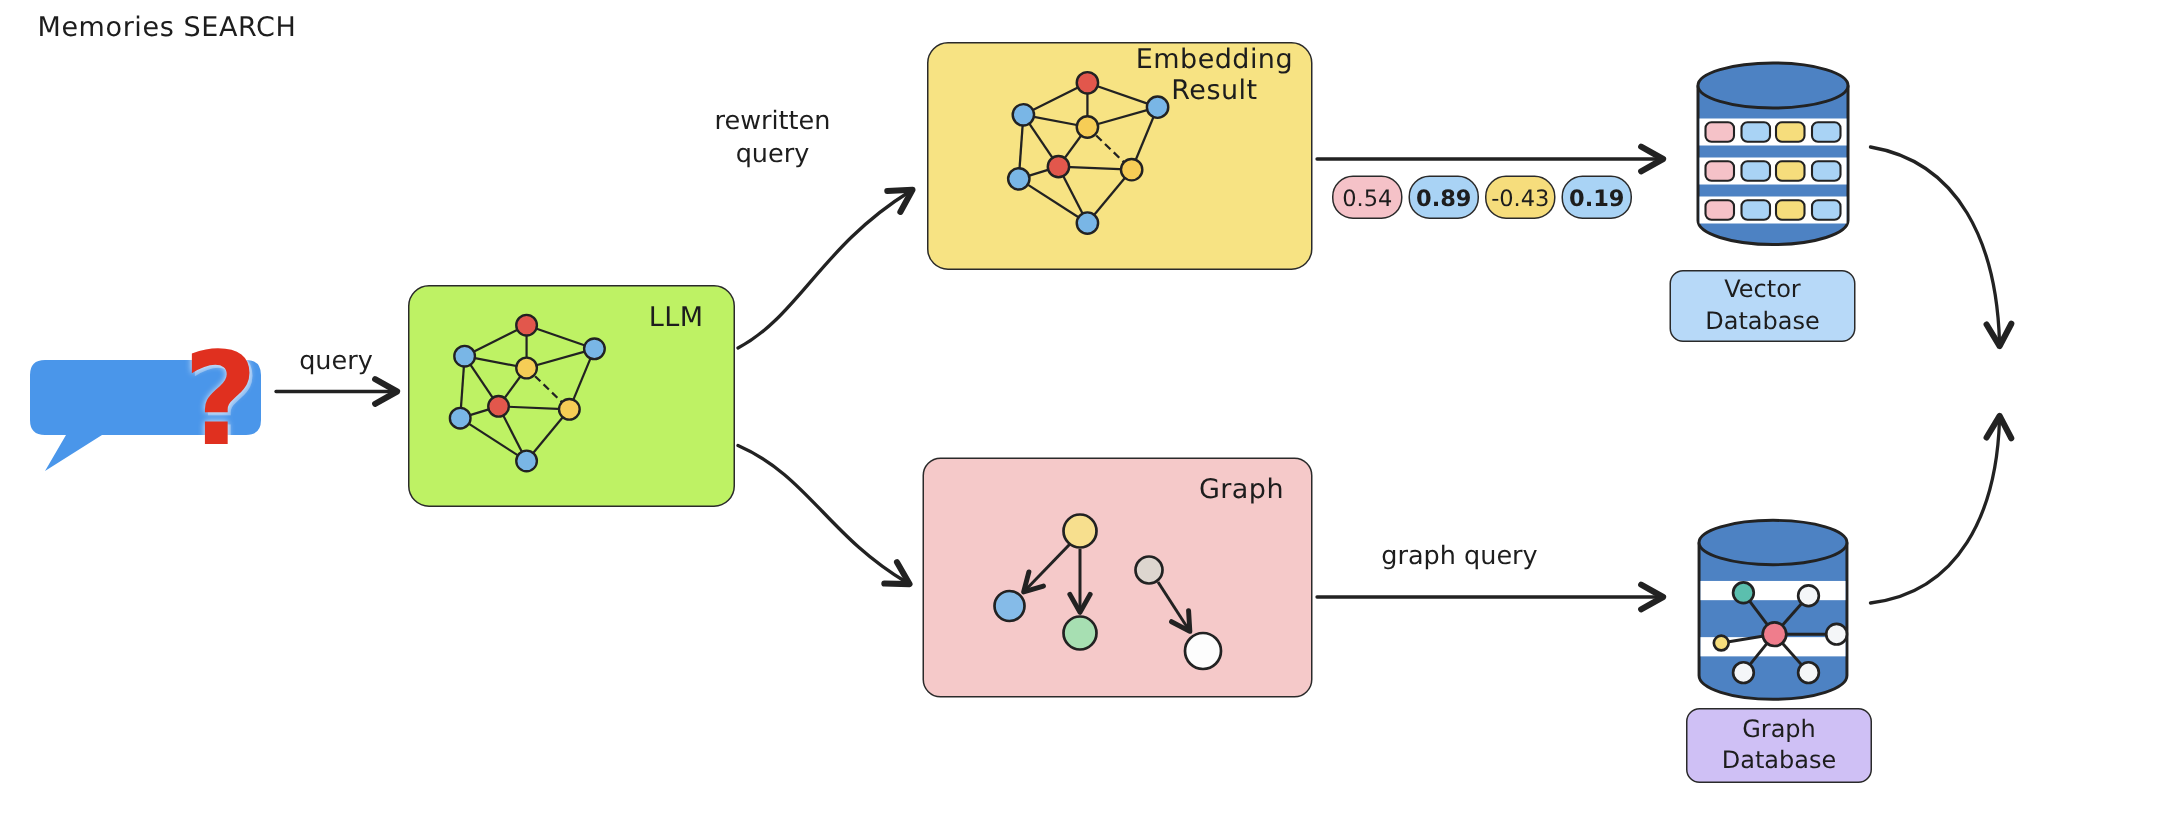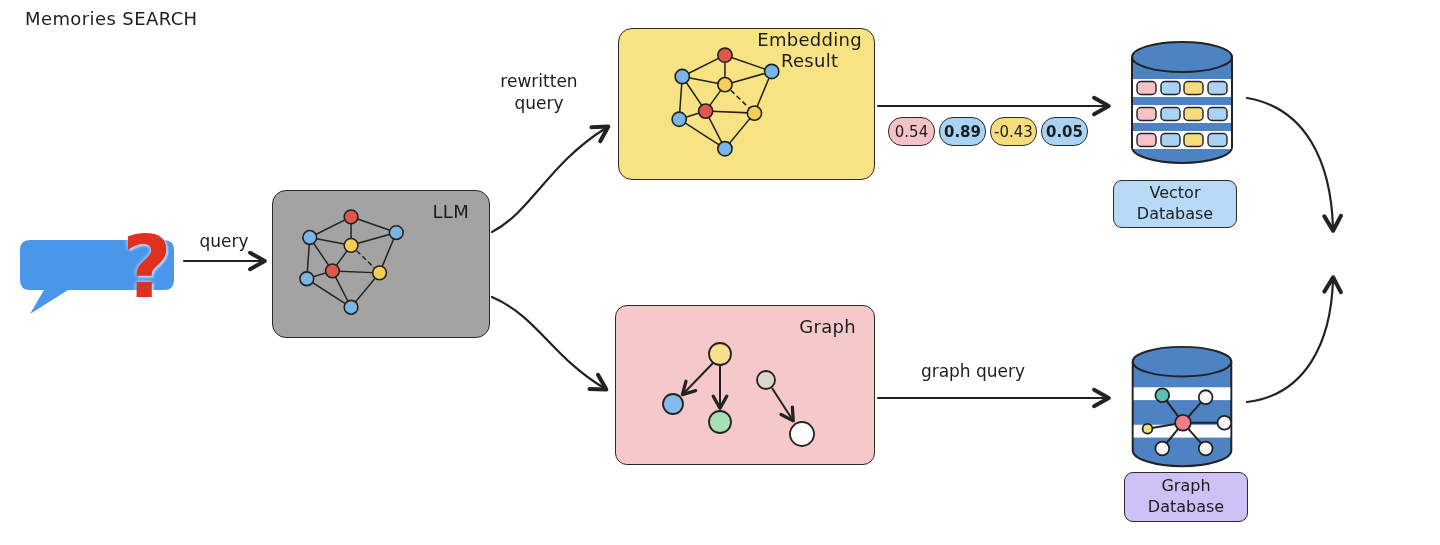--- a/index.html
+++ b/index.html
@@ -54,21 +54,21 @@
 
   <div class="abs" style="left:18px;top:238px;width:165px;height:85px">
     <svg width="160" height="80" viewBox="0 0 160 80">
       <path d="M12,2 L146,2 Q156,2 156,12 L156,42 Q156,52 146,52 L50,52 L12,76 L26,52 L12,52 Q2,52 2,42 L2,12 Q2,2 12,2 Z" fill="#4a96ea"></path>
     </svg>
     <div class="qmark">?</div>
   </div>
 
   <div class="abs edge-label" style="left:192px;top:230px;width:64px">query</div>
 
-  <div class="abs node-box" style="left:272px;top:190px;width:218px;height:148px;background:#a3a3a3">
+  <div class="abs node-box" style="left:272px;top:190px;width:218px;height:148px;background:#bef264">
     <svg class="abs" style="left:22px;top:14px" width="118" height="120" viewBox="0 0 120 120">
       <g stroke="#222" stroke-width="1.5">
         <line x1="57" y1="11" x2="15" y2="32"></line>
           <line x1="57" y1="11" x2="57" y2="40"></line>
           <line x1="57" y1="11" x2="103" y2="27"></line>
         <line x1="15" y1="32" x2="57" y2="40"></line>
           <line x1="15" y1="32" x2="38" y2="66"></line>
           <line x1="15" y1="32" x2="12" y2="74"></line>
         <line x1="57" y1="40" x2="103" y2="27"></line>
           <line x1="57" y1="40" x2="38" y2="66"></line>
@@ -87,21 +87,21 @@
           <circle cx="103" cy="27" r="7" fill="#79b6e6"></circle>
         <circle cx="38" cy="66" r="7" fill="#e2574c"></circle>
           <circle cx="12" cy="74" r="7" fill="#79b6e6"></circle>
         <circle cx="86" cy="68" r="7" fill="#f6cd56"></circle>
           <circle cx="57" cy="103" r="7" fill="#79b6e6"></circle>
       </g>
     </svg>
     <div class="box-label" style="right:20px;top:10px">LLM</div>
   </div>
 
-  <div class="abs edge-label" style="left:489px;top:70px;width:100px">
+  <div class="abs edge-label" style="left:465px;top:70px;width:100px">
     <div>rewritten</div>
     <div>query</div>
   </div>
 
 
   <div class="abs node-box" style="left:618px;top:28px;width:257px;height:152px;background:#f7e383">
     <svg class="abs" style="left:48px;top:14px" width="122" height="124" viewBox="0 0 120 120">
       <g stroke="#222" stroke-width="1.5">
         <line x1="57" y1="11" x2="15" y2="32"></line>
           <line x1="57" y1="11" x2="57" y2="40"></line>
@@ -133,21 +133,21 @@
     <div class="box-label" style="right:12px;top:0;width:110;text-align:center">
       <div>Embedding</div>
       <div>Result</div>
     </div>
   </div>
 
   <div class="abs chip-row" style="left:888px;top:117px">
     <div class="chip pink">0.54</div>
     <div class="chip blue">0.89</div>
     <div class="chip yellow">-0.43</div>
-    <div class="chip blue">0.05</div>
+    <div class="chip blue">0.19</div>
   </div>
 
   <svg class="abs" style="left:1122px;top:33px" width="120" height="142" viewBox="0 0 120 142">
     <path d="M10,24 L10,114 A50,16 0 0 0 110,114 L110,24" fill="#4d82c3" stroke="#222" stroke-width="2"></path>
     <g>
       <rect x="11" y="46" width="98" height="18" fill="#fff"></rect>
       <rect x="11" y="72" width="98" height="18" fill="#fff"></rect>
       <rect x="11" y="98" width="98" height="18" fill="#fff"></rect>
     </g>
     <g stroke="#222" stroke-width="1.4">

